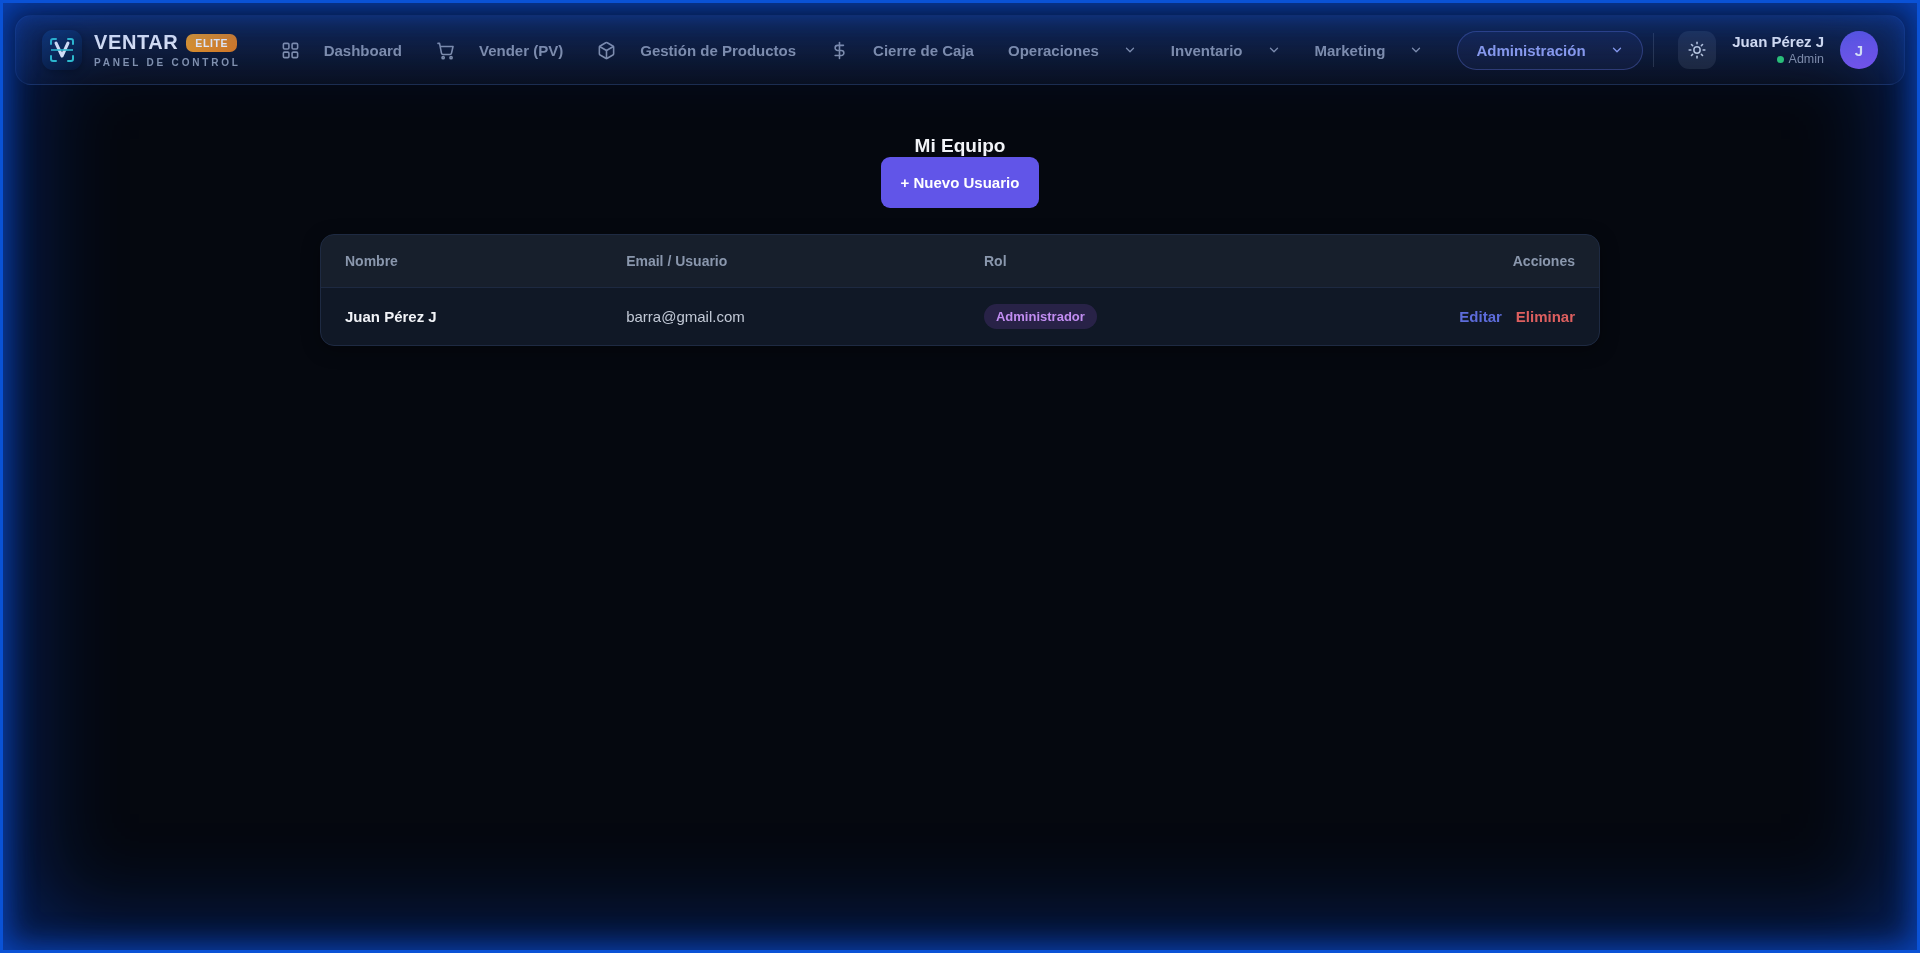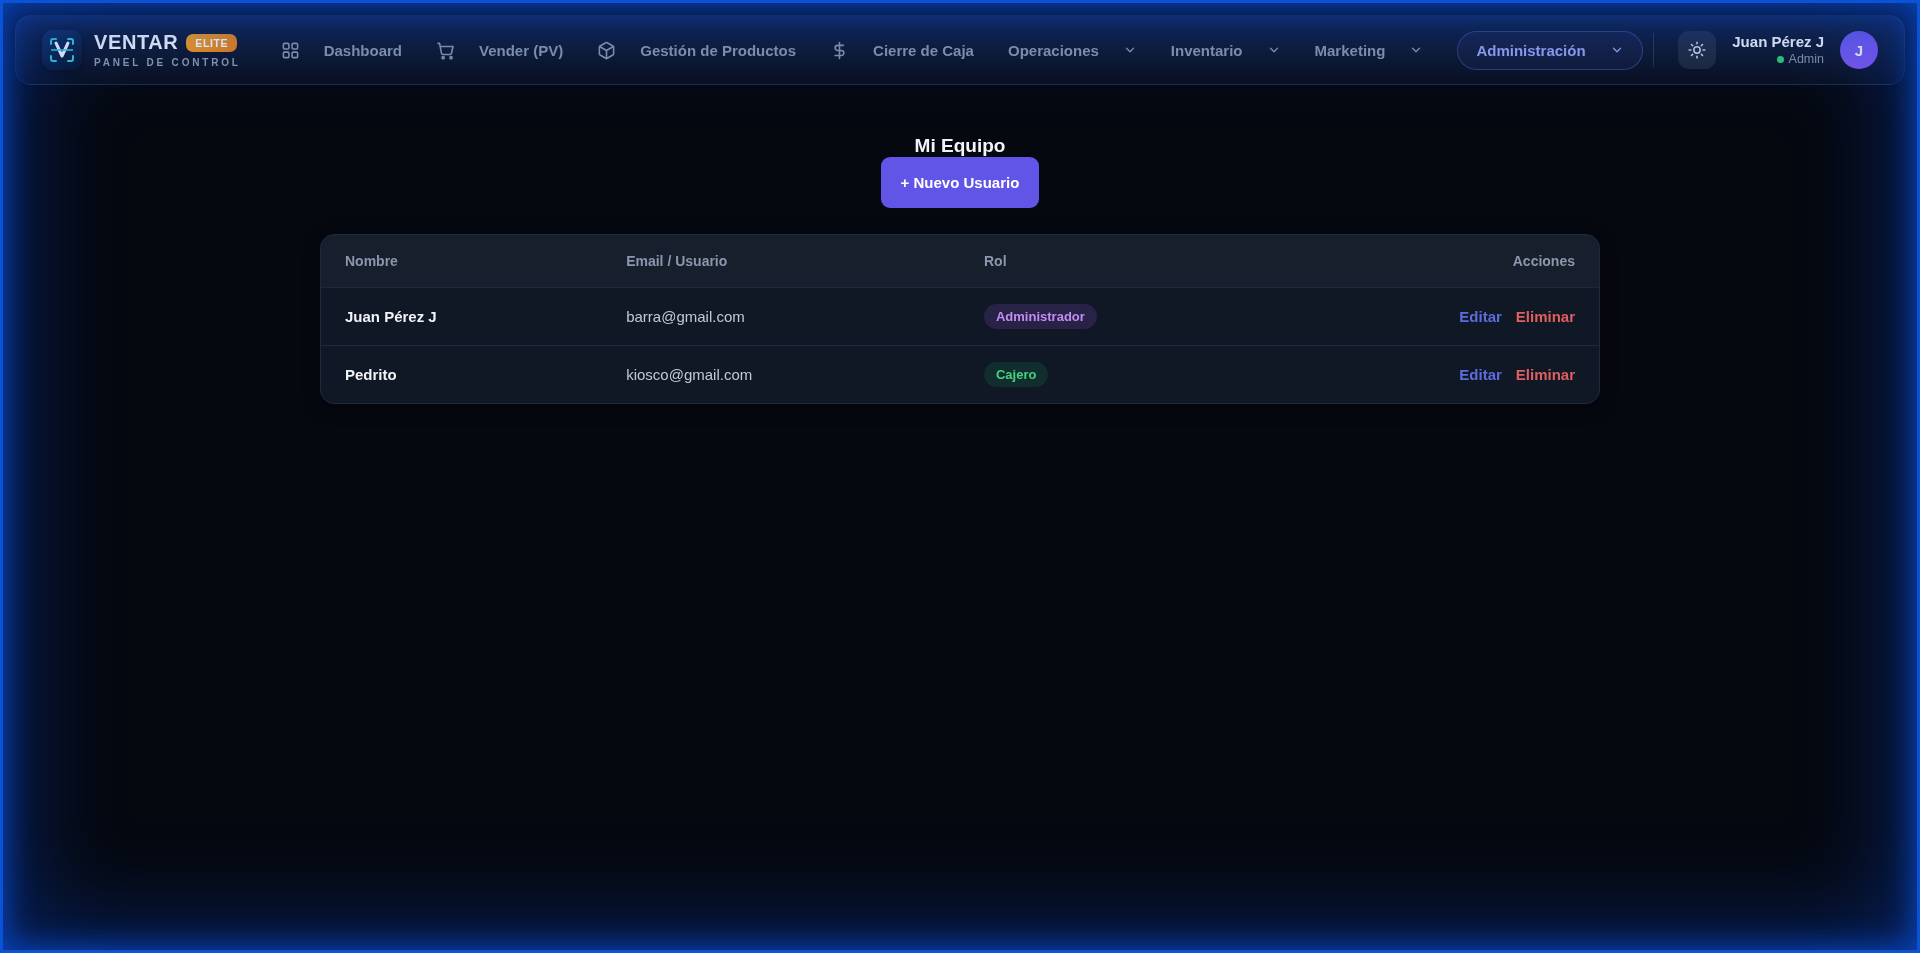--- a/index.html
+++ b/index.html
@@ -264,26 +264,16 @@
         <tr>
           <td class="cell-name">Juan Pérez J</td>
           <td class="cell-email">barra@gmail.com</td>
           <td>
             <span class="badge badge-purple">Administrador</span>
           </td>
           <td class="cell-actions">
             <a class="action-edit">Editar</a><a class="action-delete">Eliminar</a>
           </td>
         </tr>
-        <tr>
-          <td class="cell-name">Pedrito</td>
-          <td class="cell-email">kiosco@gmail.com</td>
-          <td>
-            <span class="badge badge-green">Cajero</span>
-          </td>
-          <td class="cell-actions">
-            <a class="action-edit">Editar</a><a class="action-delete">Eliminar</a>
-          </td>
-        </tr>
       </tbody>
     </table>
   </div>
 </main>
 
 </body></html>

